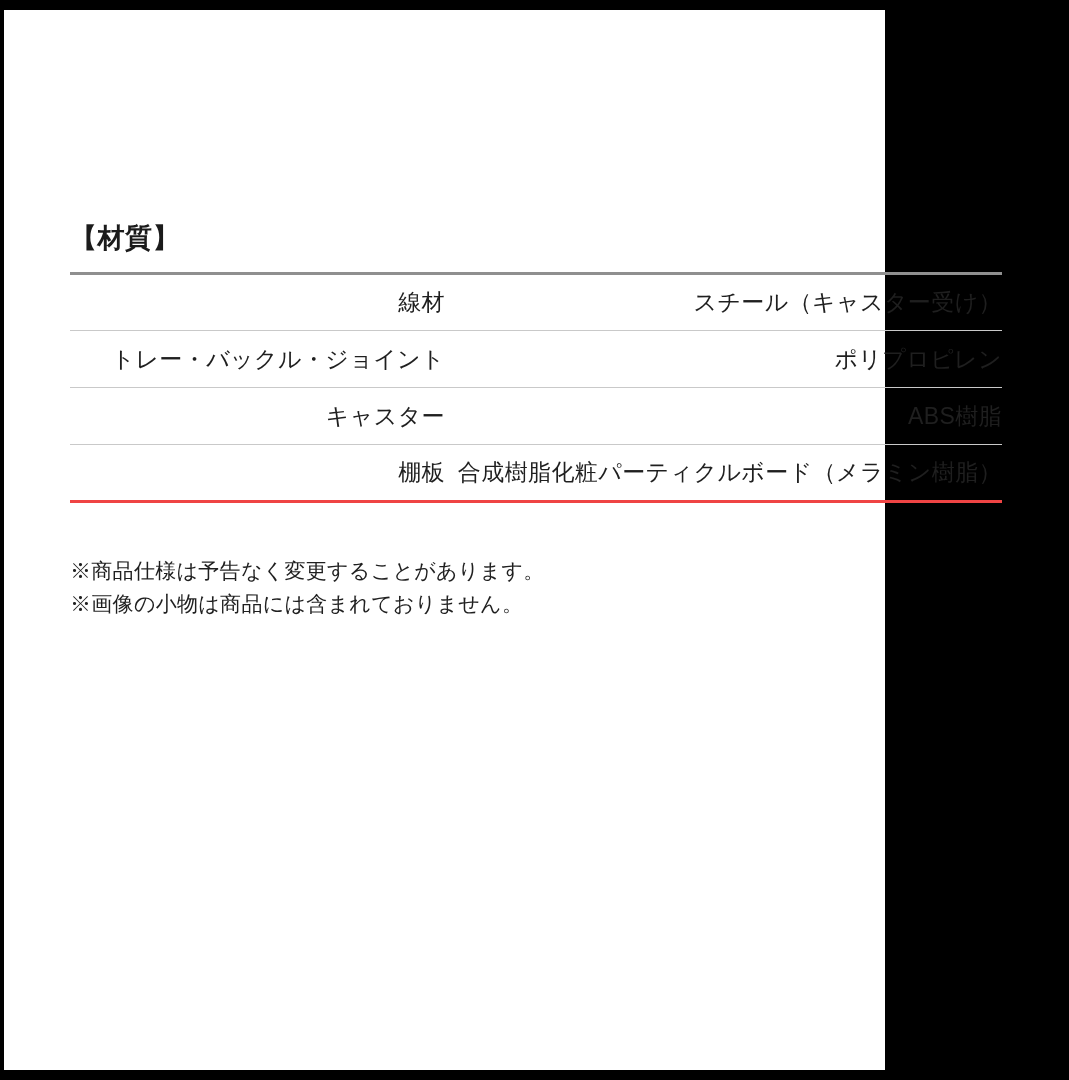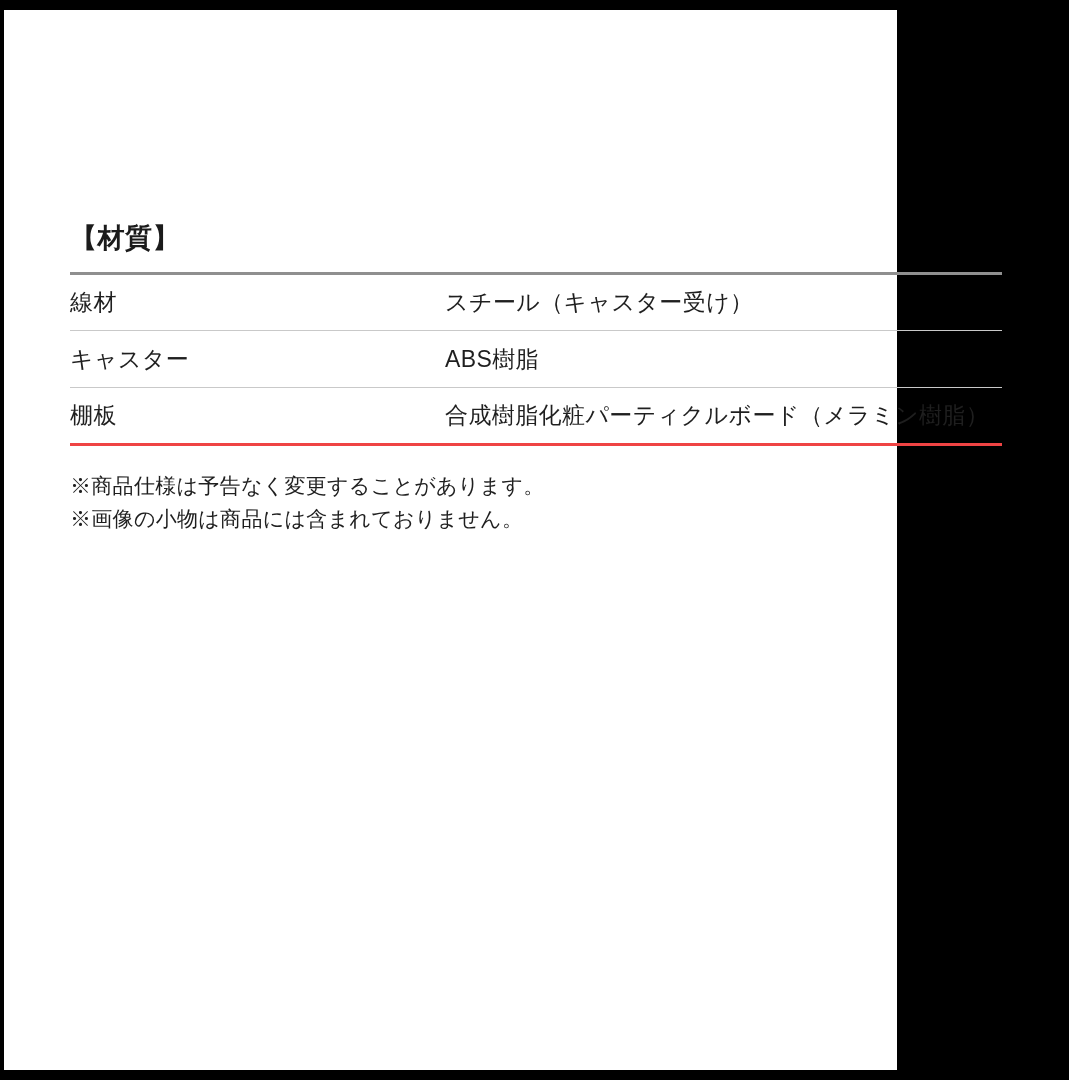--- a/index.html
+++ b/index.html
@@ -20,21 +20,20 @@
     background: #000000;
     box-sizing: border-box;
   }
   .sheet {
     position: absolute;
     left: 4px;
     top: 10px;
     width: 881px;
     height: 1060px;
     background: #ffffff;
-    padding-left: 12px;
   }
   .content {
     position: absolute;
     left: 66px;
     top: 212px;
     width: 940px;
   }
   .section-title {
     font-size: 27px;
     font-weight: bold;
@@ -43,20 +42,21 @@
     margin: 0 0 18px 0;
     line-height: 1.2;
   }
   table.spec {
     border-collapse: collapse;
     width: 932px;
     table-layout: fixed;
   }
   table.spec tr {
     height: 57px;
+    text-align: right;
   }
   table.spec td {
     border-top: 1px solid #c9c9c9;
     border-bottom: 1px solid #c9c9c9;
     font-size: 23px;
     color: #1f1f1f;
     vertical-align: middle;
     padding: 0;
     letter-spacing: 0.4px;
   }
@@ -69,21 +69,21 @@
   td.label {
     width: 375px;
     padding-left: 36px;
     box-sizing: border-box;
   }
   td.value {
     padding-left: 32px;
     box-sizing: border-box;
   }
   .notes {
-    margin-top: 24px;
+    margin-top: 52px;
     font-size: 21px;
     color: #1f1f1f;
     line-height: 1.55;
     letter-spacing: 0.3px;
   }
   .notes div {
     white-space: nowrap;
   }
 </style>
 </head>
@@ -95,20 +95,24 @@
 
       <h1 class="section-title">【材質】</h1>
 
       <table class="spec">
         <tbody>
           <tr>
             <td class="label">線材</td>
             <td class="value">スチール（キャスター受け）</td>
           </tr>
           <tr>
+            <td class="label">トレー・バックル・ジョイント</td>
+            <td class="value">ポリプロピレン</td>
+          </tr>
+          <tr>
             <td class="label">キャスター</td>
             <td class="value">ABS樹脂</td>
           </tr>
           <tr>
             <td class="label">棚板</td>
             <td class="value">合成樹脂化粧パーティクルボード（メラミン樹脂）</td>
           </tr>
         </tbody>
       </table>
 

